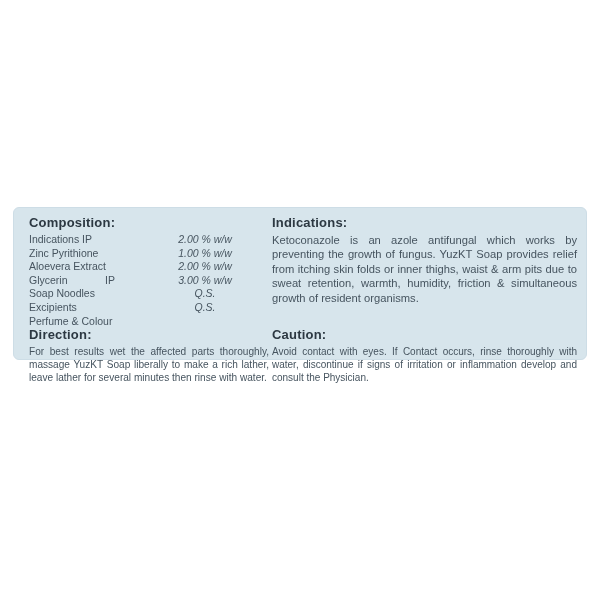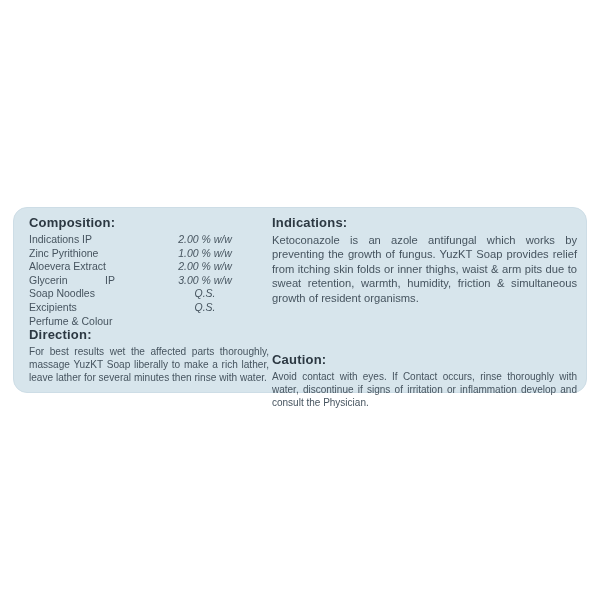--- a/index.html
+++ b/index.html
@@ -14,34 +14,34 @@
   .stage {
     position: relative;
     width: 600px;
     height: 600px;
   }
   .label-panel {
     position: absolute;
     left: 13px;
     top: 207px;
     width: 574px;
-    height: 186px;
+    height: 153px;
     background: var(--label-bg, #d7e5ec);
     border: 1px solid var(--label-edge, #cddde6);
-    border-radius: 14px;
+    border-radius: 6px;
     box-sizing: border-box;
   }
   .block {
     position: absolute;
     color: var(--body-text, #46545f);
   }
   .block-comp  { left: 15px; top: 7px;   width: 240px; }
   .block-dir   { left: 15px; top: 119px; width: 240px; }
   .block-ind   { left: 258px; top: 7px;  width: 305px; }
-  .block-caut  { left: 258px; top: 119px; width: 305px; margin-top: 25px; }
+  .block-caut  { left: 258px; top: 119px; width: 305px; }
 
   .sec-heading {
     font-size: 13px;
     font-weight: bold;
     color: var(--heading-text, #2c3842);
     margin: 0 0 3px 0;
     letter-spacing: 0.2px;
   }
   .comp-rows { margin-top: 2px; }
   .comp-row {

